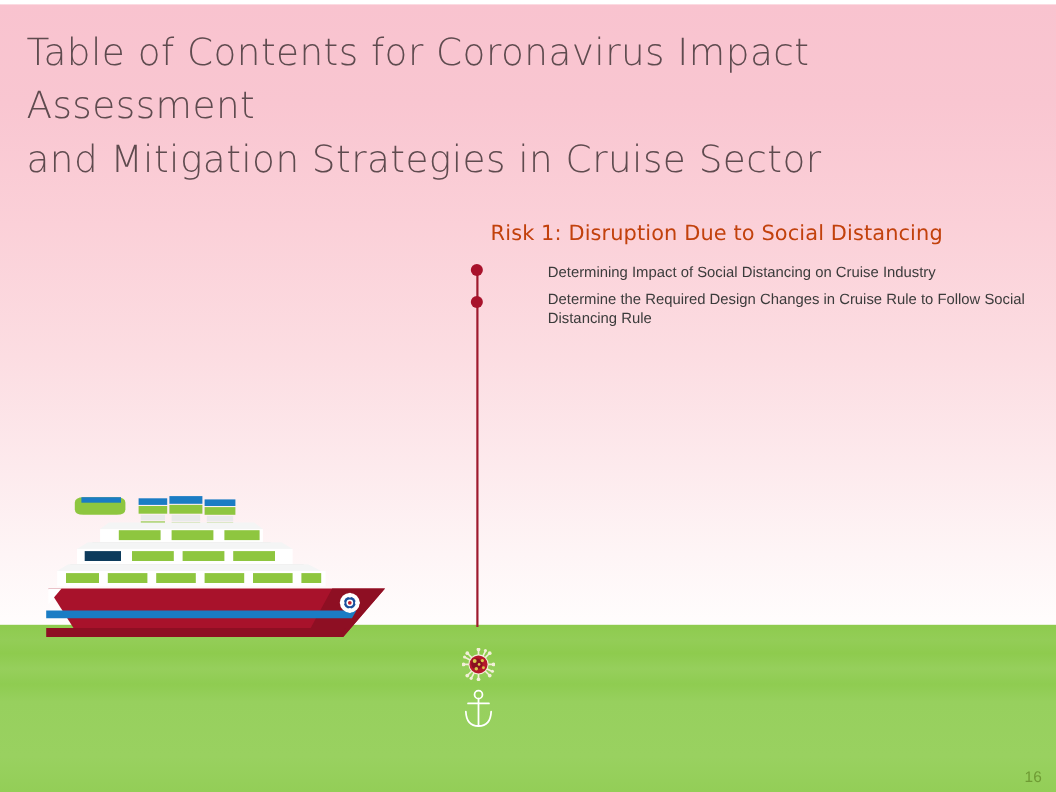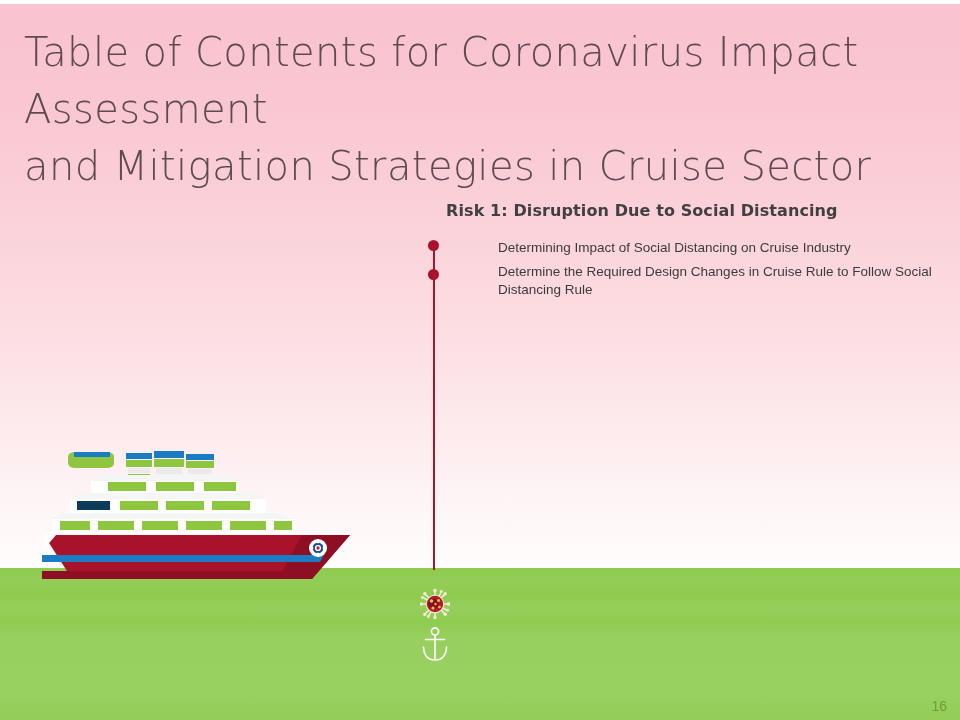--- a/index.html
+++ b/index.html
@@ -55,38 +55,38 @@
         #93ce57 152px);
   }
 
   
   .title {
     position: absolute;
     left: 24px;
     top: 24px;
     width: 900px;
     font-family: "DejaVu Sans", sans-serif;
-    font-size: 40px;
+    font-size: 34px;
     line-height: 1.42;
     font-weight: 300;
     letter-spacing: 0.4px;
     color: #5f4b4f;
     white-space: pre-line;
   }
 
   
   .risk-heading {
     position: absolute;
     left: 446px;
     top: 201px;
     font-family: "DejaVu Sans", sans-serif;
-    font-size: 16px;
-    font-weight: bold;
+    font-size: 19px;
+    font-weight: normal;
     letter-spacing: 0.1px;
-    color: #404040;
+    color: #c2410c;
   }
 
   .timeline-line {
     position: absolute;
     left: 433px;
     top: 243px;
     width: 2px;
     height: 327px;
     background: #9e1a2e;
   }

